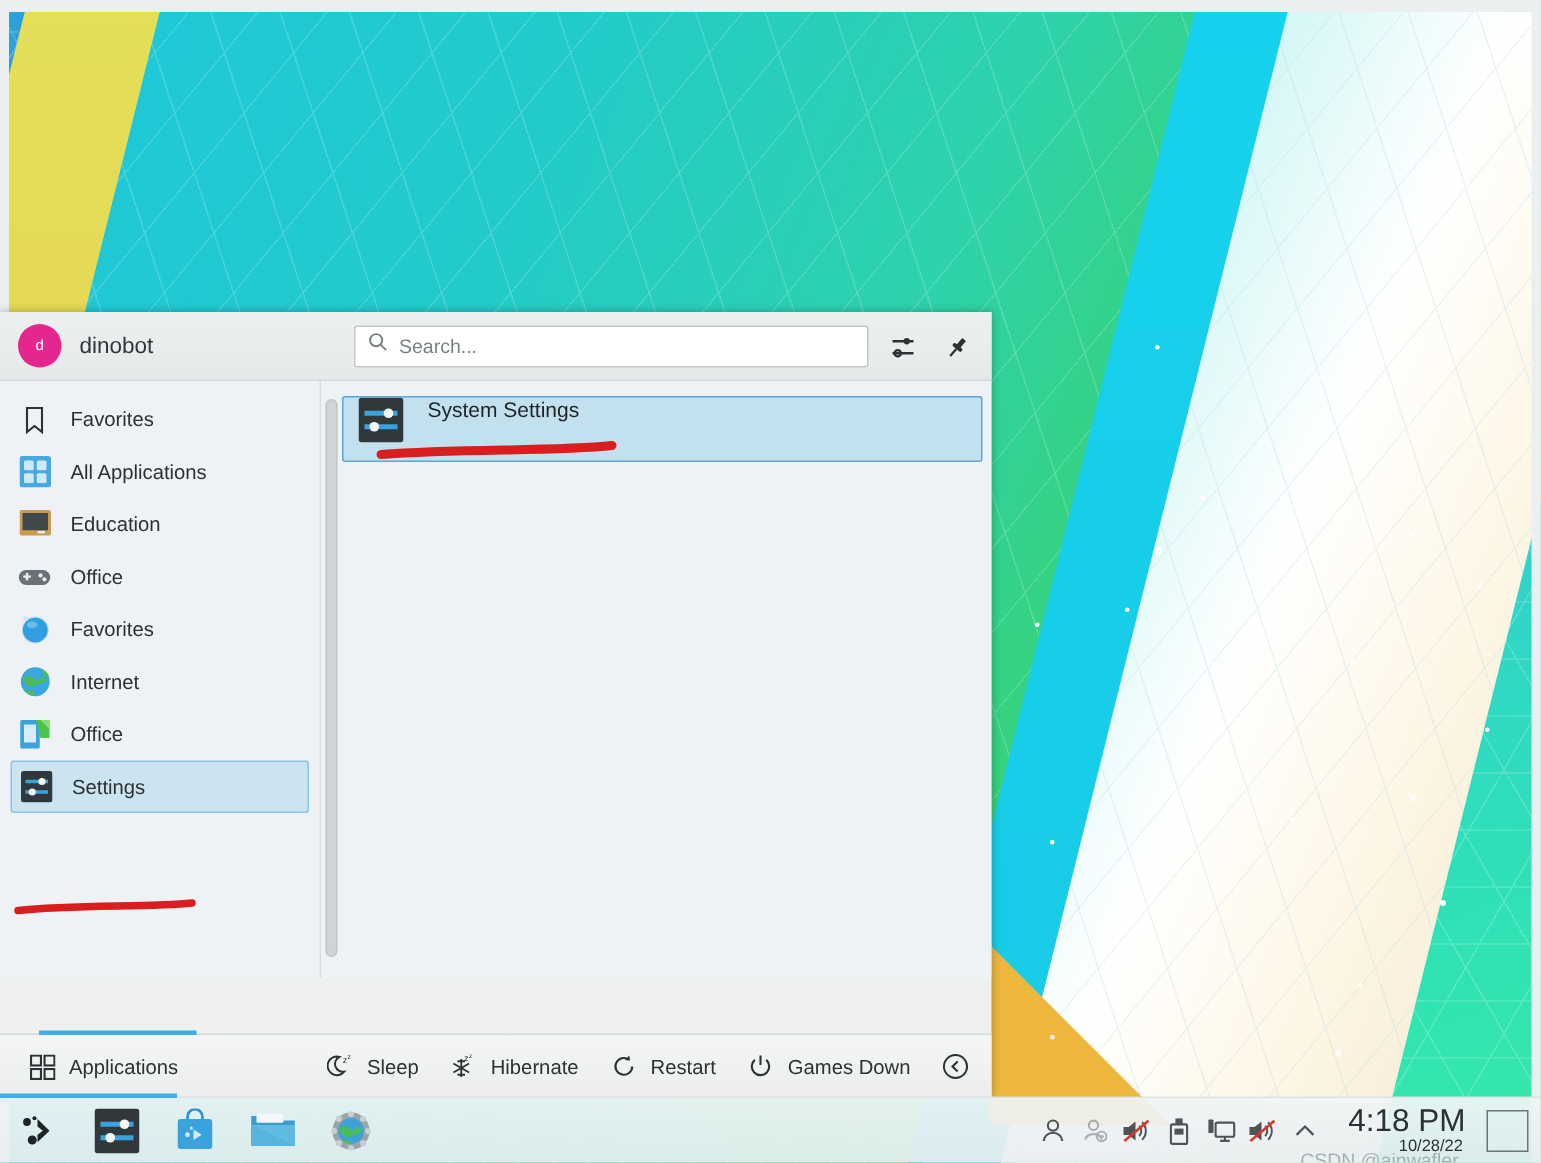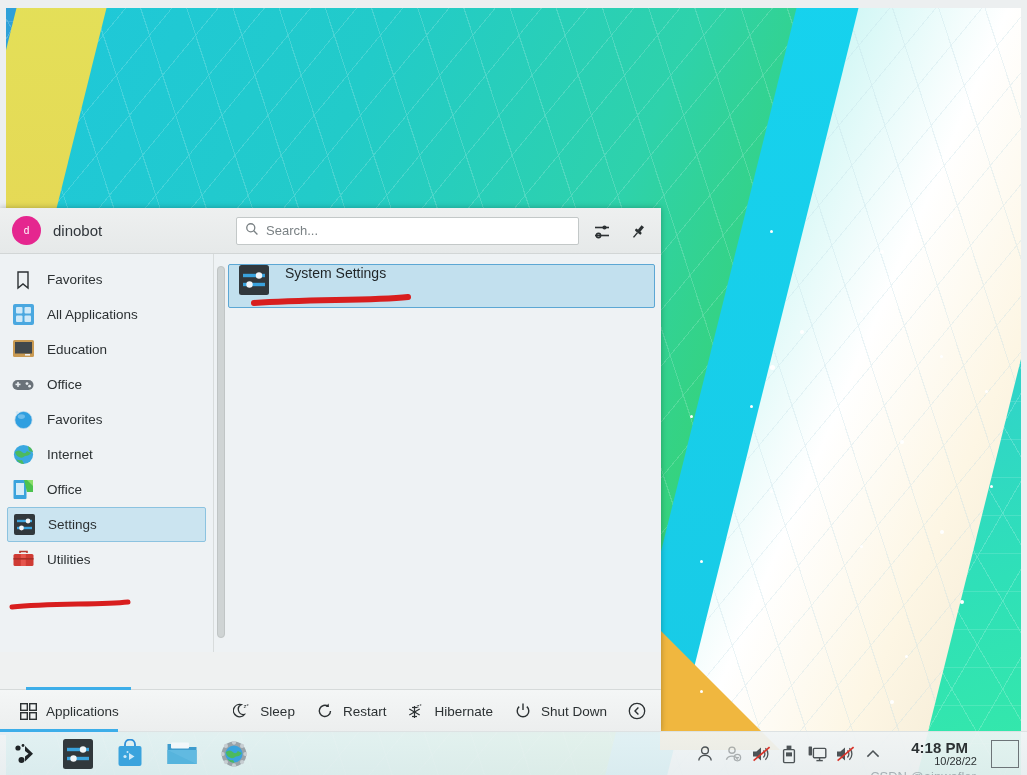--- a/index.html
+++ b/index.html
@@ -91,21 +91,21 @@
   #panel{position:absolute;left:0;bottom:0;width:1027px;height:43px;
     background:linear-gradient(180deg,rgba(240,244,245,.93),rgba(232,238,240,.93));
     display:flex;align-items:center;border-top:1px solid #dde2e3;}
   #panel .accent{position:absolute;left:0;top:-3px;width:118px;height:3px;background:#3daee9;}
   .launcher{width:52px;height:43px;display:flex;align-items:center;justify-content:center;cursor:pointer;}
   .panel-mid{flex:1;}
   .tray{display:flex;align-items:center;gap:2px;padding-right:6px;}
   .tray-ico{width:26px;height:26px;display:flex;align-items:center;justify-content:center;cursor:pointer;}
   .clock{display:flex;flex-direction:column;align-items:center;justify-content:center;
     padding:0 10px;cursor:pointer;position:relative;line-height:1.05;}
-  .clock .t{font-size:15px;color:#2c3133;font-weight:bold;}
+  .clock .t{font-size:21px;color:#2c3133;font-weight:normal;}
   .clock .d{font-size:11px;color:#2c3133;margin-left:32px;}
   .wm{position:absolute;left:-22px;top:30px;font-size:13px;color:#9aa6ab;opacity:.85;white-space:nowrap;}
   .showdesk{width:26px;height:26px;border:1px solid #6d7478;margin:0 8px 0 4px;cursor:pointer;}
 
   
   .annot{position:absolute;pointer-events:none;}
 </style>
 </head>
 <body>
 
@@ -284,31 +284,20 @@
             <line x1="3" y1="7" x2="18" y2="7" stroke="#3aa3dd" stroke-width="2.4"></line>
             <line x1="3" y1="14" x2="18" y2="14" stroke="#3aa3dd" stroke-width="2.4"></line>
             <circle cx="14" cy="7" r="2.4" fill="#f2f6f8"></circle>
             <circle cx="7.5" cy="14" r="2.4" fill="#f2f6f8"></circle>
           </svg>
         </span>
         <span>Settings</span>
       </div>
 
 
-      <div class="side-item">
-        <span class="side-ico">
-          <svg width="21" height="19" viewBox="0 0 21 19">
-            <path d="M7 3 v-1.5 h7 v1.5" fill="none" stroke="#b5382f" stroke-width="1.6"></path>
-            <rect x="0.5" y="4" width="20" height="12" rx="1.5" fill="#cf3b34"></rect>
-            <rect x="7.8" y="4" width="5" height="12" fill="#e5554d"></rect>
-            <rect x="0.5" y="8" width="20" height="1.6" fill="#a82f28"></rect>
-          </svg>
-        </span>
-        <span>Utilities</span>
-      </div>
     </div>
 
     <div class="kf-sep"></div>
 
     <div class="kf-scroll">
       <div class="track"></div>
       <div class="thumb"></div>
     </div>
 
     <div class="kf-content">
@@ -351,52 +340,52 @@
           <text x="10.5" y="6.4" font-size="6" fill="#2c3133" font-family="sans-serif">z</text>
           <text x="13.6" y="4.2" font-size="4.4" fill="#2c3133" font-family="sans-serif">z</text>
         </svg>
       </span>
       <span>Sleep</span>
     </div>
 
     <div class="foot-item">
       <span class="fi">
         <svg width="18" height="18" viewBox="0 0 18 18">
-          <path d="M14.5 9 A5.6 5.6 0 1 1 12.2 4.4" fill="none" stroke="#2c3133" stroke-width="1.4"></path>
-          <path d="M12.6 1.6 l0.4 3.4 l-3.4 -0.3 z" fill="#2c3133"></path>
-        </svg>
-      </span>
-      <span>Restart</span>
-    </div>
-
-    <div class="foot-item">
-      <span class="fi">
-        <svg width="18" height="18" viewBox="0 0 18 18">
           <g stroke="#2c3133" stroke-width="1.2">
             <line x1="7.5" y1="4" x2="7.5" y2="16"></line>
             <line x1="2.3" y1="7" x2="12.7" y2="13"></line>
             <line x1="12.7" y1="7" x2="2.3" y2="13"></line>
             <line x1="5" y1="5.5" x2="10" y2="5.5"></line>
             <line x1="5" y1="14.5" x2="10" y2="14.5"></line>
           </g>
           <text x="9.5" y="5.6" font-size="5.6" fill="#2c3133" font-family="sans-serif">z</text>
           <text x="12.6" y="3.6" font-size="4.2" fill="#2c3133" font-family="sans-serif">z</text>
         </svg>
       </span>
       <span>Hibernate</span>
     </div>
 
     <div class="foot-item">
       <span class="fi">
         <svg width="18" height="18" viewBox="0 0 18 18">
+          <path d="M14.5 9 A5.6 5.6 0 1 1 12.2 4.4" fill="none" stroke="#2c3133" stroke-width="1.4"></path>
+          <path d="M12.6 1.6 l0.4 3.4 l-3.4 -0.3 z" fill="#2c3133"></path>
+        </svg>
+      </span>
+      <span>Restart</span>
+    </div>
+
+    <div class="foot-item">
+      <span class="fi">
+        <svg width="18" height="18" viewBox="0 0 18 18">
           <path d="M5.2 4.6 A5.8 5.8 0 1 0 12.8 4.6" fill="none" stroke="#2c3133" stroke-width="1.4"></path>
           <line x1="9" y1="1.6" x2="9" y2="8" stroke="#2c3133" stroke-width="1.4"></line>
         </svg>
       </span>
-      <span>Shut Down</span>
+      <span>Games Down</span>
     </div>
 
     <div class="foot-item" style="padding-right:14px;">
       <span class="fi">
         <svg width="18" height="18" viewBox="0 0 18 18">
           <circle cx="9" cy="9" r="7.7" fill="none" stroke="#2c3133" stroke-width="1.3"></circle>
           <path d="M10.4 5.6 L7 9 l3.4 3.4" fill="none" stroke="#2c3133" stroke-width="1.4"></path>
         </svg>
       </span>
     </div>

